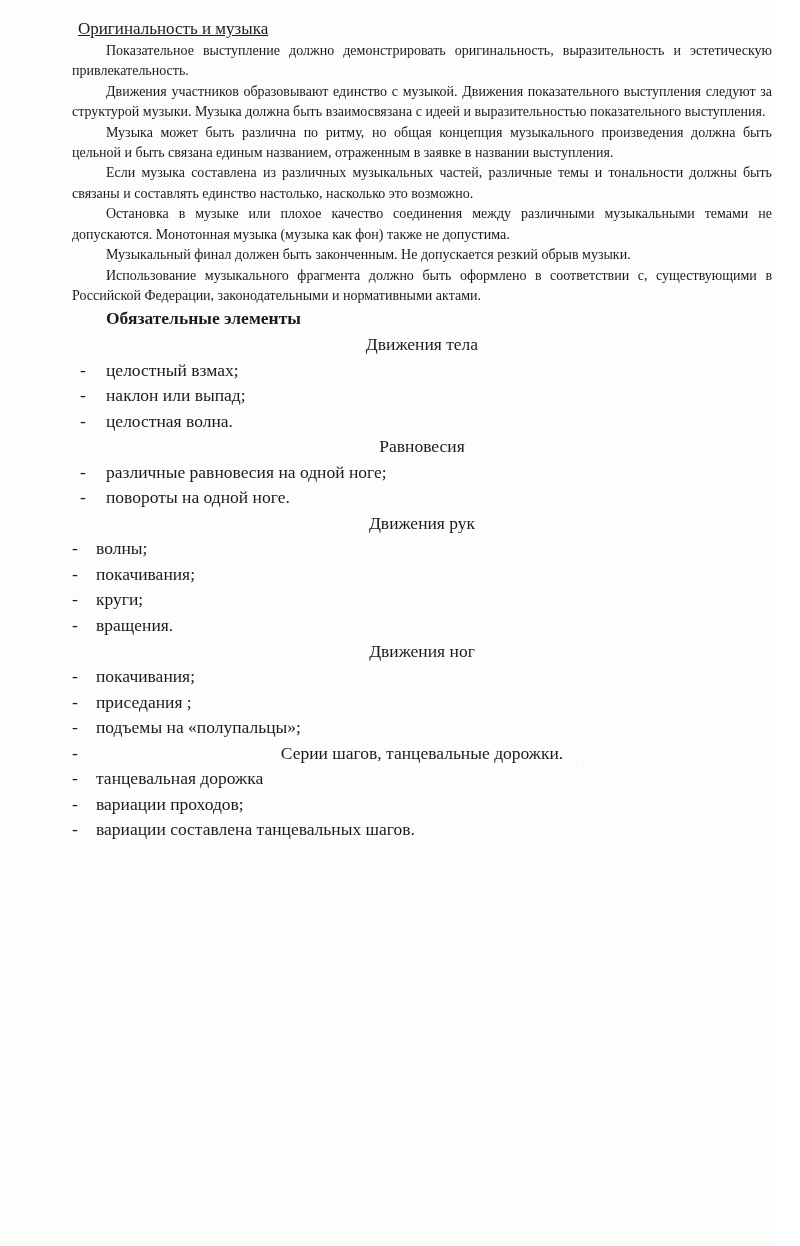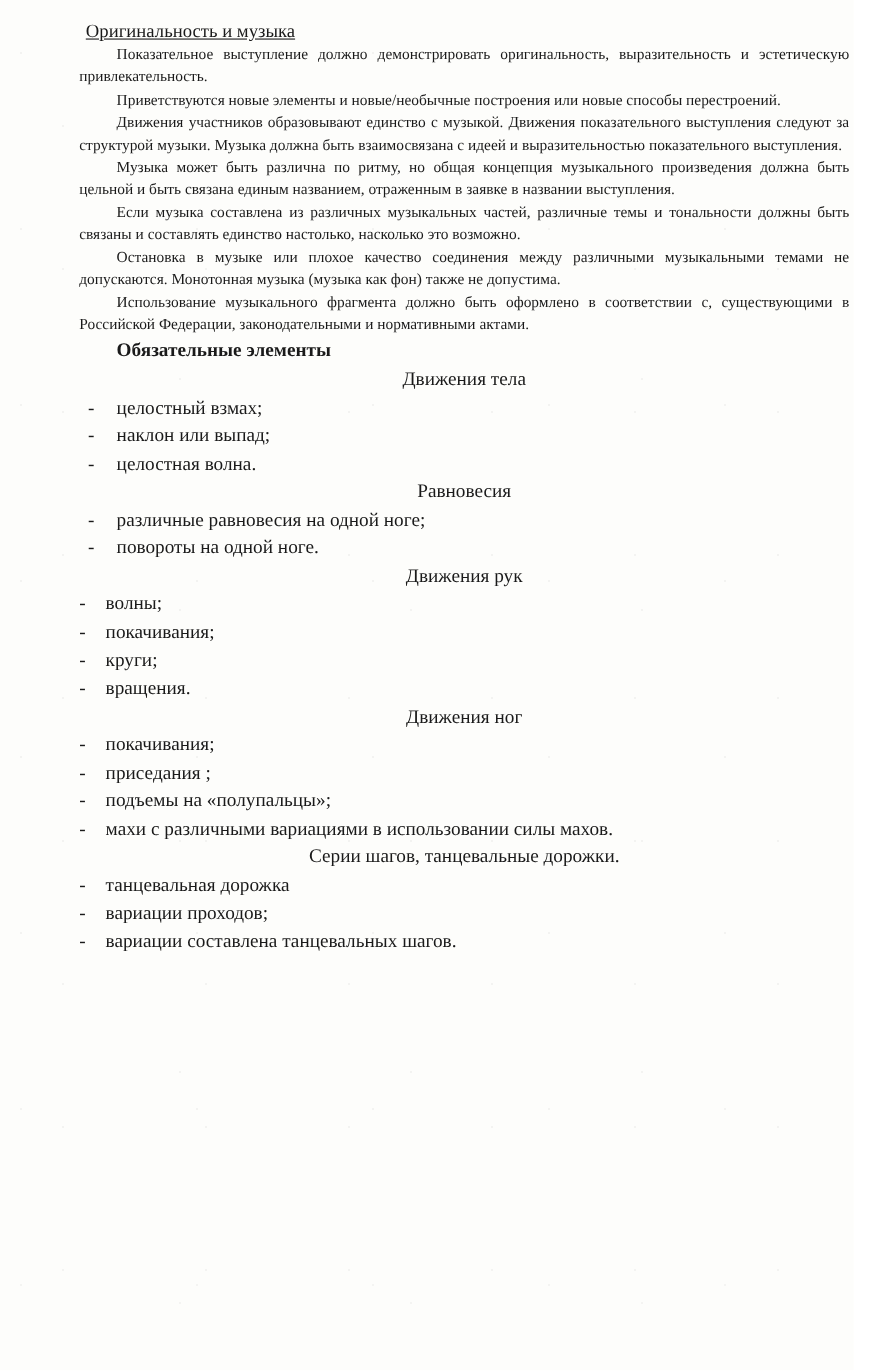--- a/index.html
+++ b/index.html
@@ -102,25 +102,25 @@
 </style>
 </head>
 <body>
 
 <div class="page">
   <div class="content">
 
     <div class="heading-ul">Оригинальность и музыка</div>
 
     <p class="para">Показательное выступление должно демонстрировать оригинальность, выразительность и эстетическую привлекательность.</p>
-    <p class="para">Приветствуются новые элементы и новые/необычные построения или новые способы перестроений.</p>
     <p class="para">Движения участников образовывают единство с музыкой. Движения показательного выступления следуют за структурой музыки. Музыка должна быть взаимосвязана с идеей и выразительностью показательного выступления.</p>
     <p class="para">Музыка может быть различна по ритму, но общая концепция музыкального произведения должна быть цельной и быть связана единым названием, отраженным в заявке в названии выступления.</p>
     <p class="para">Если музыка составлена из различных музыкальных частей, различные темы и тональности должны быть связаны и составлять единство настолько, насколько это возможно.</p>
     <p class="para">Остановка в музыке или плохое качество соединения между различными музыкальными темами не допускаются. Монотонная музыка (музыка как фон) также не допустима.</p>
+    <p class="para">Музыкальный финал должен быть законченным. Не допускается резкий обрыв музыки.</p>
     <p class="para">Использование музыкального фрагмента должно быть оформлено в соответствии с, существующими в Российской Федерации, законодательными и нормативными актами.</p>
 
     <div class="bold-left">Обязательные элементы</div>
 
     <div class="center-bold">Движения тела</div>
     <ul class="dashlist indent-wide">
       <li><span class="dash">-</span><span>целостный взмах;</span></li>
       <li><span class="dash">-</span><span>наклон или выпад;</span></li>
       <li><span class="dash">-</span><span>целостная волна.</span></li>
     </ul>
@@ -137,21 +137,21 @@
       <li><span class="dash">-</span><span>покачивания;</span></li>
       <li><span class="dash">-</span><span>круги;</span></li>
       <li><span class="dash">-</span><span>вращения.</span></li>
     </ul>
 
     <div class="center-bold">Движения ног</div>
     <ul class="dashlist indent-narrow">
       <li><span class="dash">-</span><span>покачивания;</span></li>
       <li><span class="dash">-</span><span>приседания ;</span></li>
       <li><span class="dash">-</span><span>подъемы на «полупальцы»;</span></li>
-      <li><span class="dash">-</span><span>махи с различными вариациями в использовании силы махов.</span></li>
+      <li><span class="dash">-</span></li>
     </ul>
 
     <div class="center-bold">Серии шагов, танцевальные дорожки.</div>
     <ul class="dashlist indent-narrow">
       <li><span class="dash">-</span><span>танцевальная дорожка</span></li>
       <li><span class="dash">-</span><span>вариации проходов;</span></li>
       <li><span class="dash">-</span><span>вариации составлена танцевальных шагов.</span></li>
     </ul>
 
   </div>

